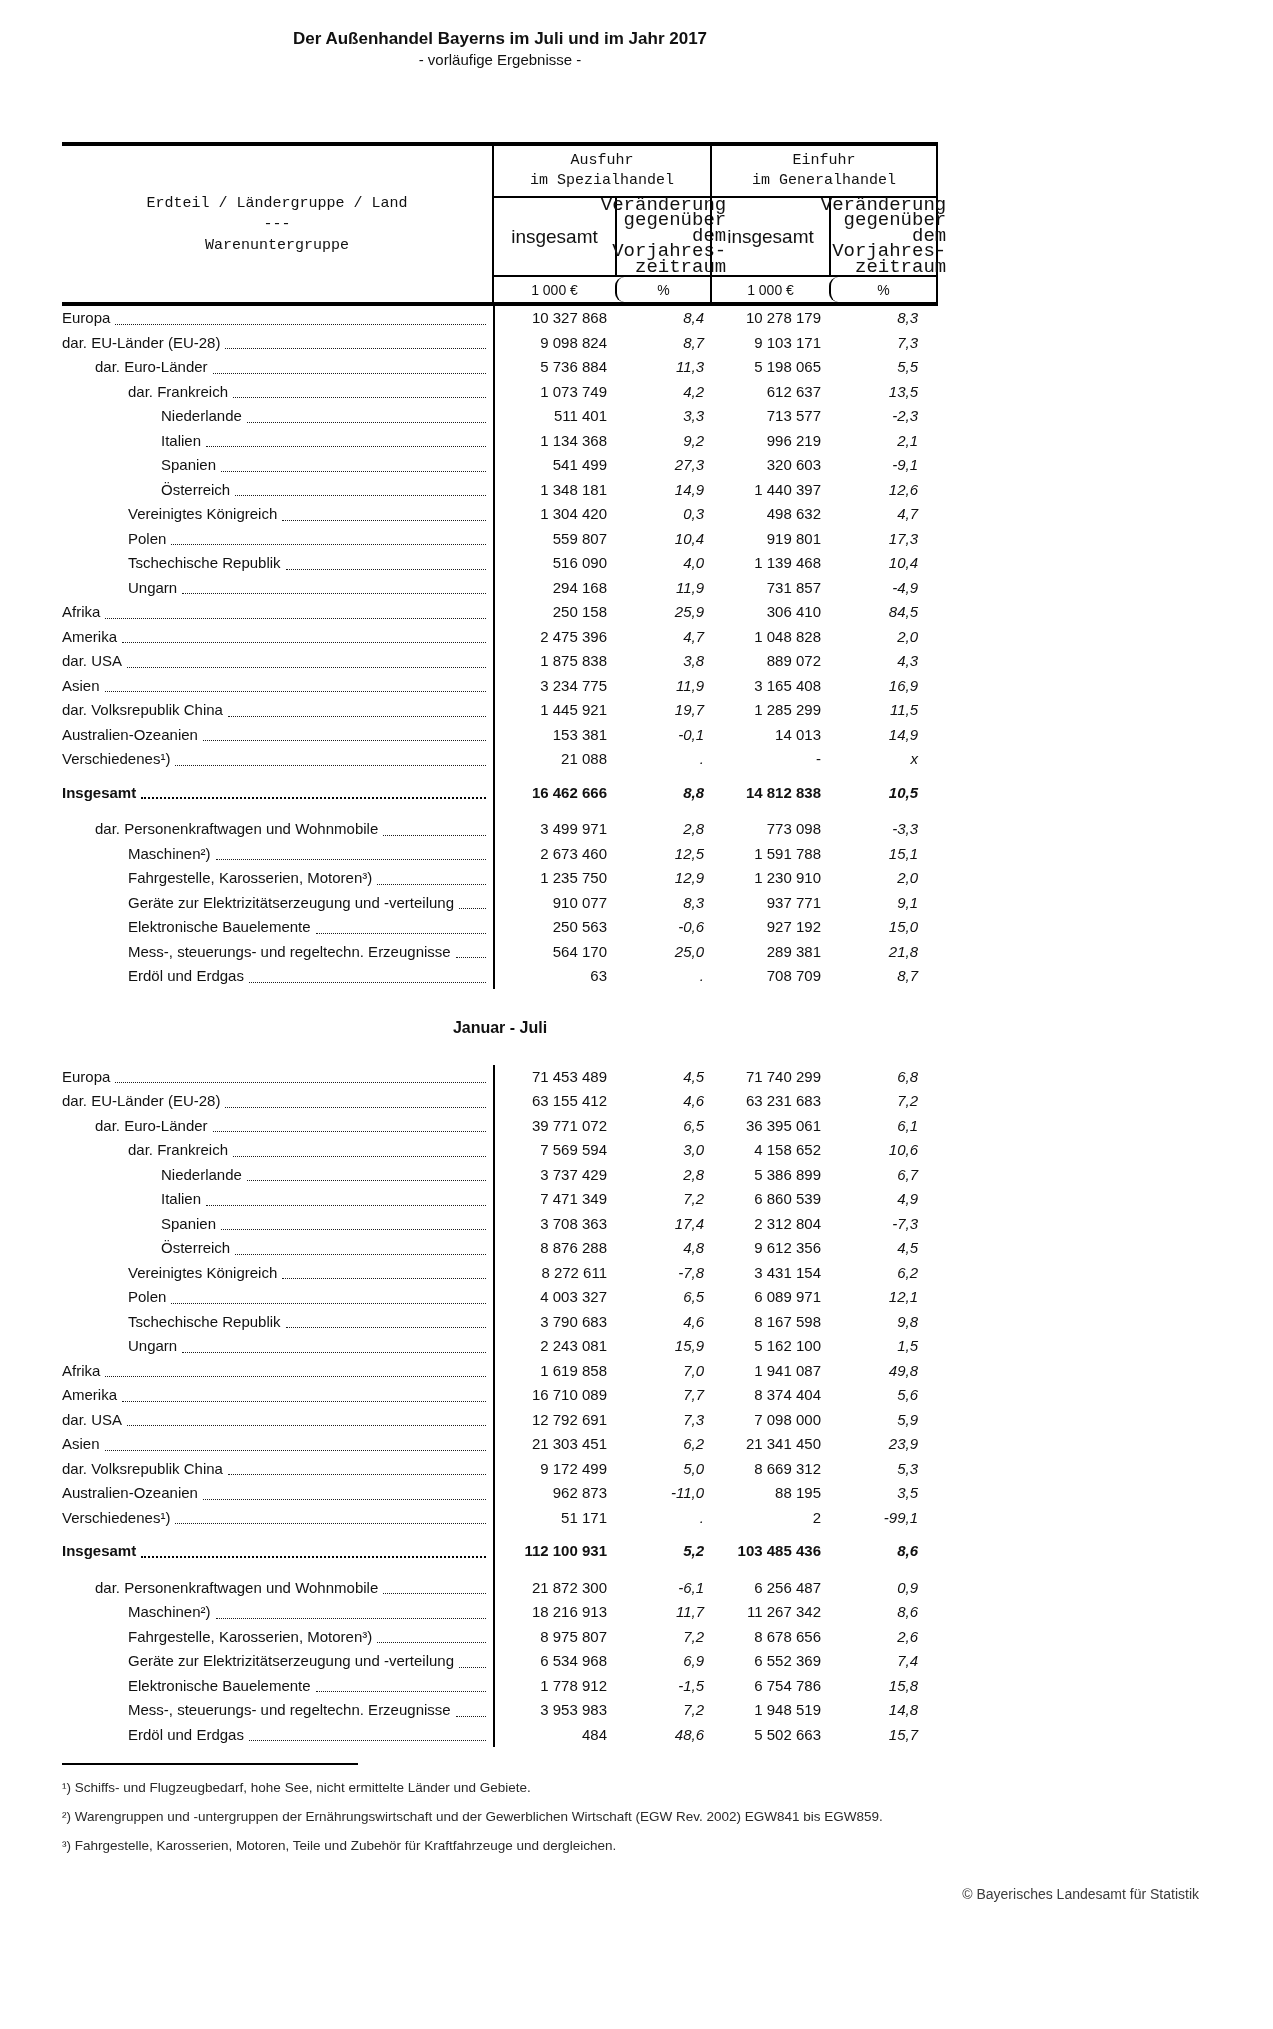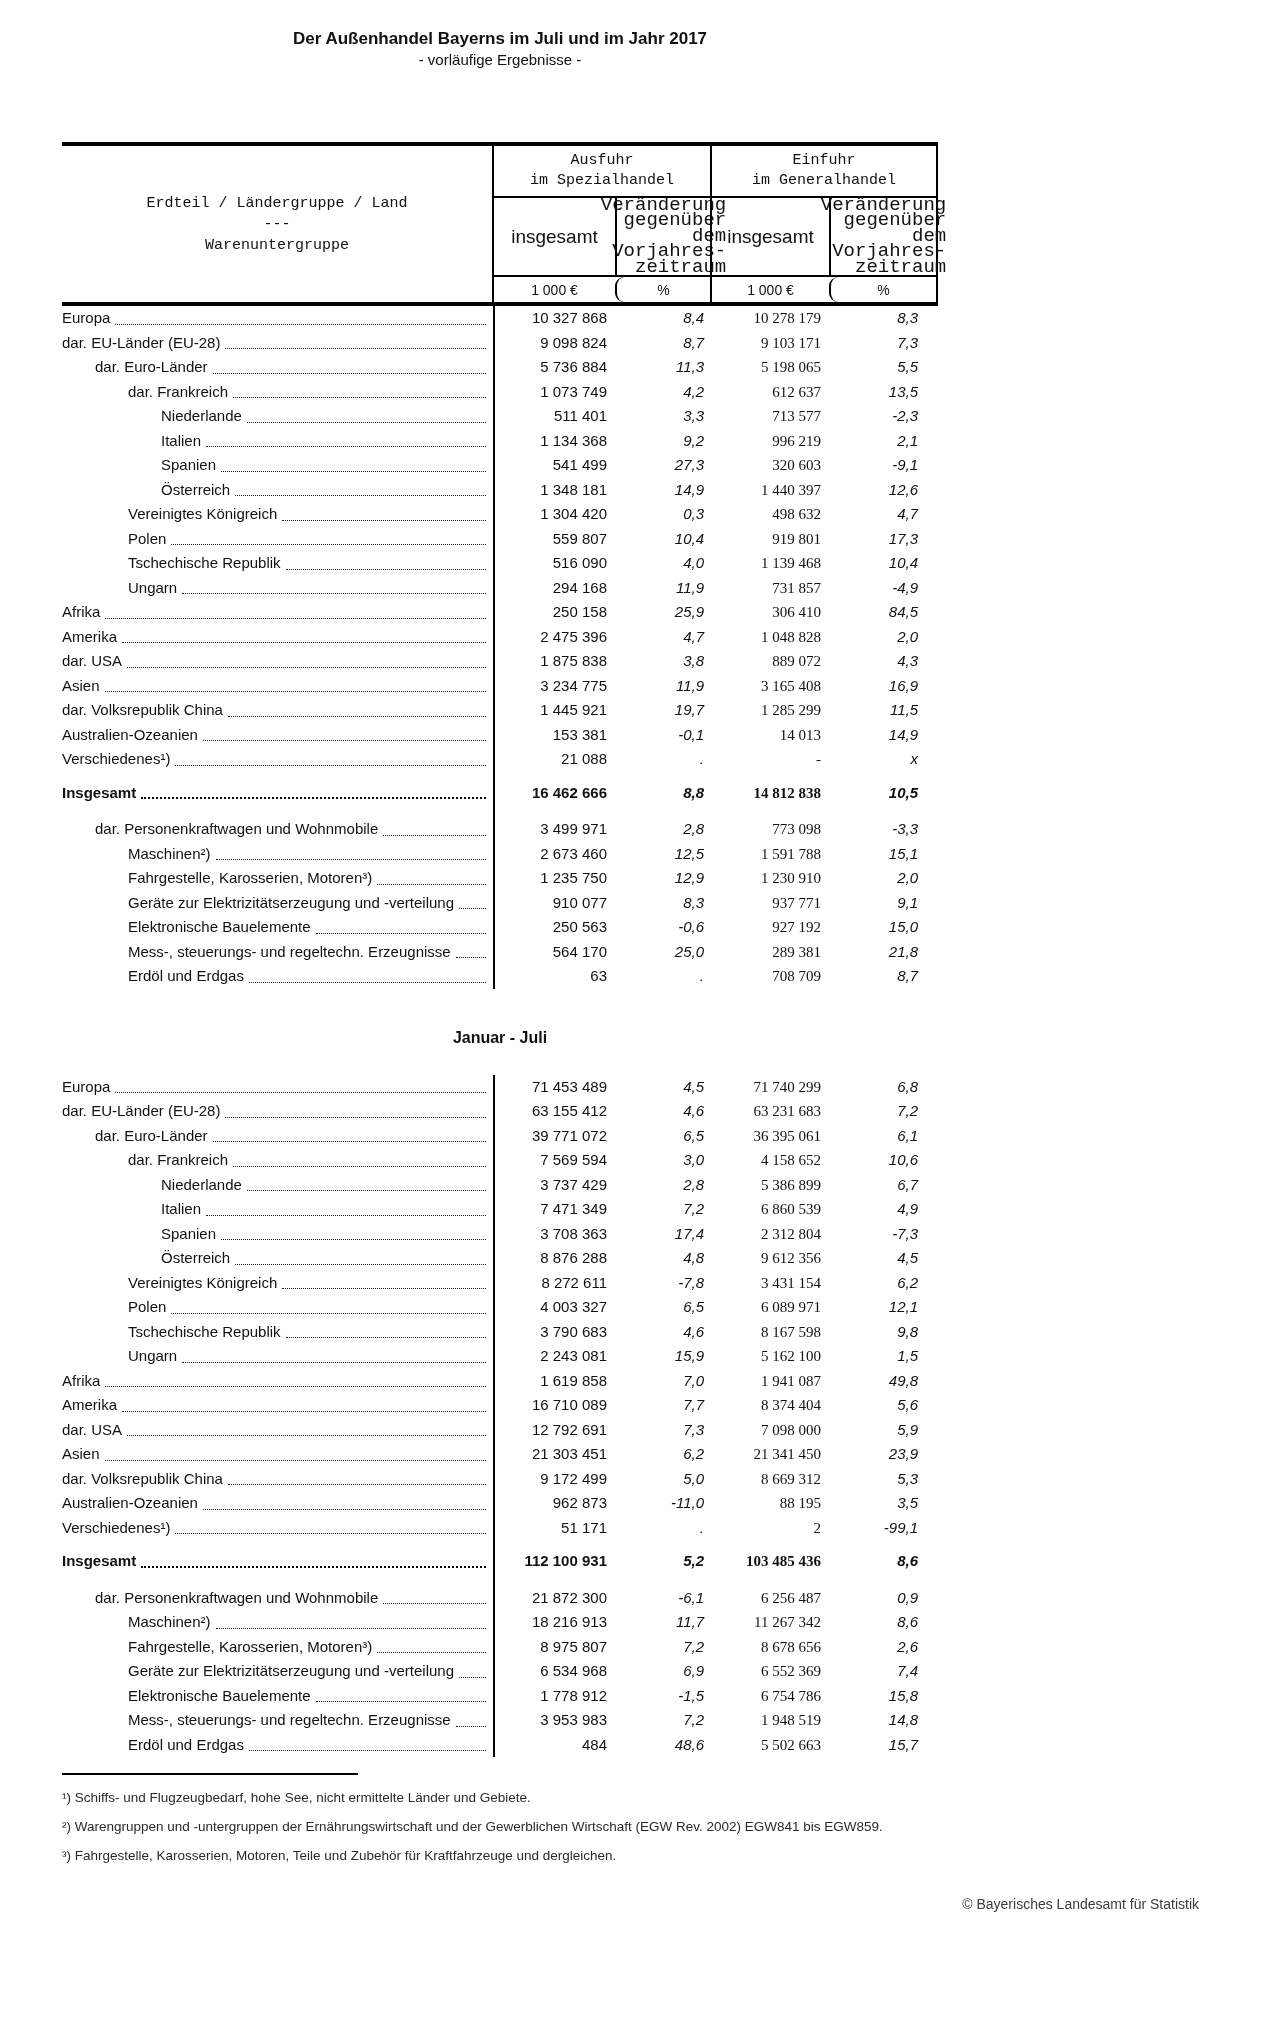--- a/index.html
+++ b/index.html
@@ -28,32 +28,32 @@
   .h-sub .h-c{display:flex;align-items:center;justify-content:center;text-align:right;font-size:19px;line-height:15.5px;box-sizing:border-box;}
   .h-units{display:flex;border-top:2px solid #000;height:26px;}
   .h-units .h-c{display:flex;align-items:center;justify-content:center;font-size:14px;box-sizing:border-box;border-radius:9px;}
   .w-a1{width:121px;}.w-a2{width:95px;}
   .w-b1{width:117px;}.w-b2{width:107px;}
   .h-c.rsep{border-left:2px solid #000;}
 
   
   .section-heading{width:876px;text-align:center;font-weight:bold;font-size:16px;}
   .sh1{margin:26px 0 28px;}
-  .sh2{margin:40px 0 28px;}
+  .sh2{margin:30px 0 28px;}
   .block{position:relative;}
   .vline{position:absolute;left:431px;top:0;bottom:0;width:2px;background:#000;}
 
   .row{display:flex;height:24.5px;font-size:15px;}
   .lbl{width:432px;display:flex;box-sizing:border-box;padding-right:6px;}
   .rl{white-space:nowrap;line-height:24.5px;}
   .leader{flex:1 1 auto;min-width:6px;border-bottom:1.6px dotted #1c1c1c;align-self:flex-end;margin:0 2px 6px 5px;}
   .c{box-sizing:border-box;text-align:right;line-height:24.5px;white-space:nowrap;}
   .c1{width:121px;padding-right:8px;}
   .c2{width:95px;padding-right:6px;}
-  .c3{width:117px;padding-right:6px;font-family:Liberation Serif, serif;}
+  .c3{width:117px;padding-right:6px;}
   .c4{width:107px;padding-right:16px;}
   .pct{font-style:italic;}
   .total{font-weight:bold;margin:9px 0 2px;}
   .total .leader{border-bottom:2px dotted #000;}
   .commodities{margin-top:12px;}
 
   
   .fn-sep{width:296px;border-top:2px solid #000;margin-top:16px;}
   .footnotes{margin-top:8px;font-size:13.5px;color:#2a2a2a;}
   .footnote{line-height:29px;white-space:nowrap;}

